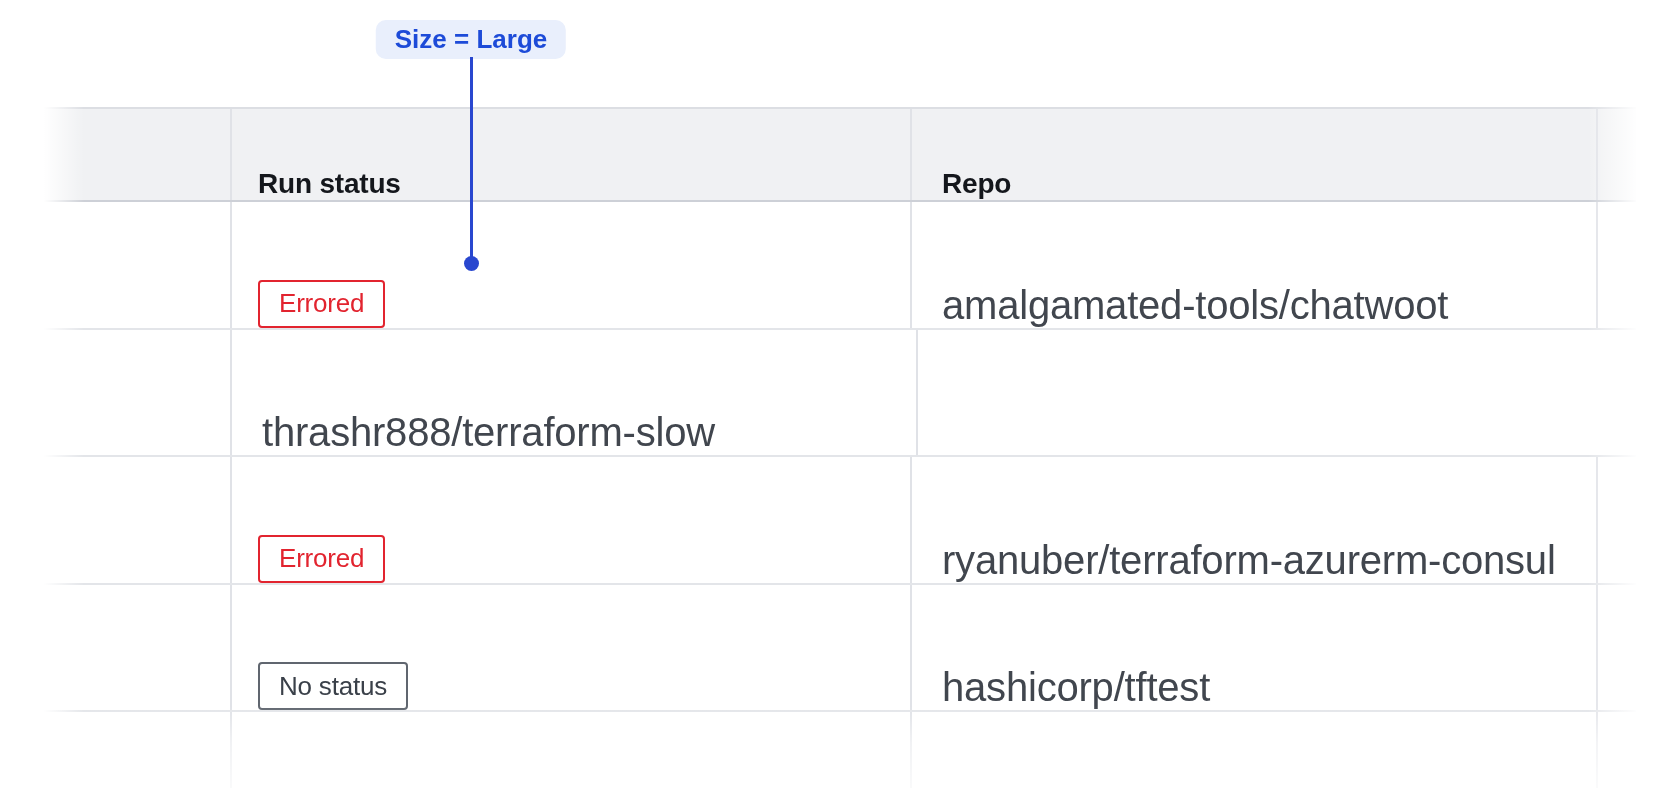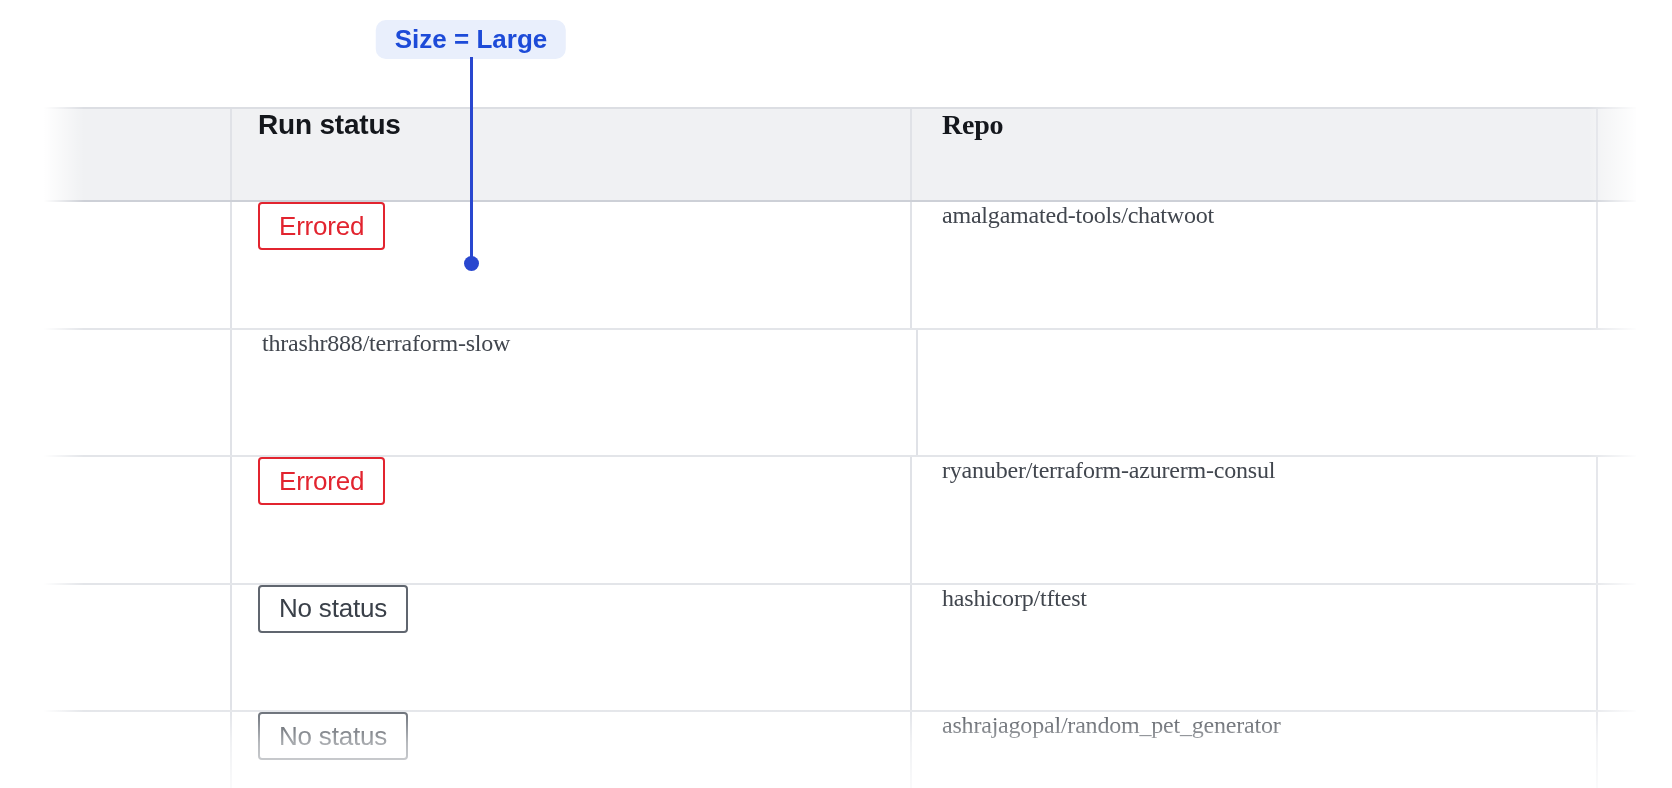--- a/index.html
+++ b/index.html
@@ -21,30 +21,30 @@
     display: flex; height: 95px; box-sizing: border-box;
     background: var(--header-bg);
     border-top: 2px solid var(--border-top);
     border-bottom: 2px solid var(--border-strong);
   }
   .trow {
     display: flex; height: 127.5px; box-sizing: border-box;
     border-bottom: 2px solid var(--border-light);
     background: #ffffff;
   }
-  .cell { box-sizing: border-box; display: flex; align-items: flex-start; }
+  .cell { box-sizing: border-box; display: flex; align-items: flex-end; }
   .c0 { width: 196px; border-right: 2px solid var(--border-col); }
   .c1 { width: 680px; border-right: 2px solid var(--border-col); padding-left: 26px; }
-  .c2 { width: 686px; border-right: 2px solid var(--border-col); padding-left: 30px; font-family: Liberation Serif, serif; }
+  .c2 { width: 686px; border-right: 2px solid var(--border-col); padding-left: 30px; }
   .c3 { flex: 1; }
   .th-label {
     font-size: 28px; font-weight: 700; color: var(--text-primary);
     letter-spacing: -0.2px;
   }
-  .repo-text { font-size: 24px; color: var(--text-body); letter-spacing: -0.2px; }
+  .repo-text { font-size: 40px; color: var(--text-body); letter-spacing: -0.2px; }
 
   
   .badge {
     display: inline-flex; align-items: center;
     box-sizing: border-box; height: 48px;
     padding: 0 19px; border: 2px solid; border-radius: 4px;
     font-size: 26px; font-weight: 500; letter-spacing: -0.2px;
     background: #ffffff; white-space: nowrap;
   }
   .badge[data-variant="critical"] { color: var(--critical); border-color: var(--critical); }

